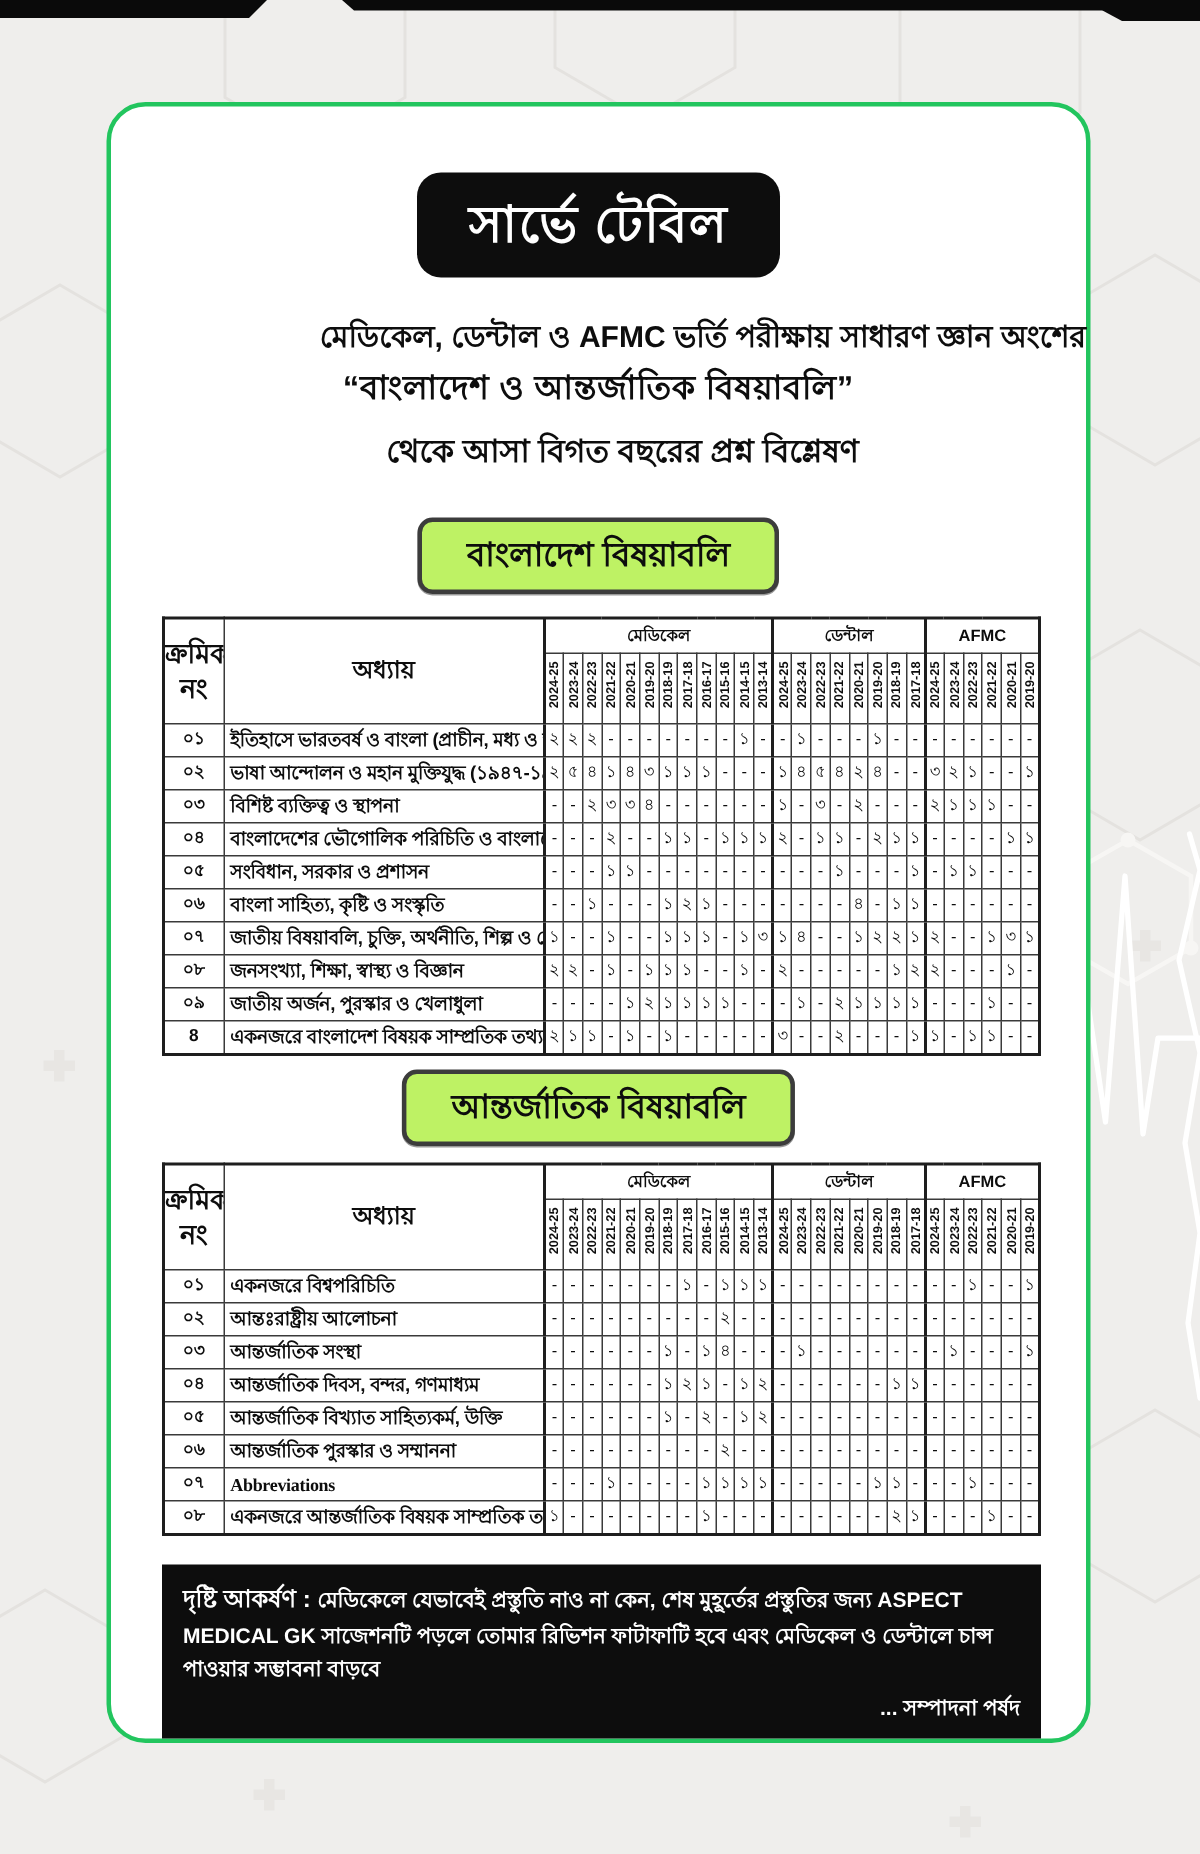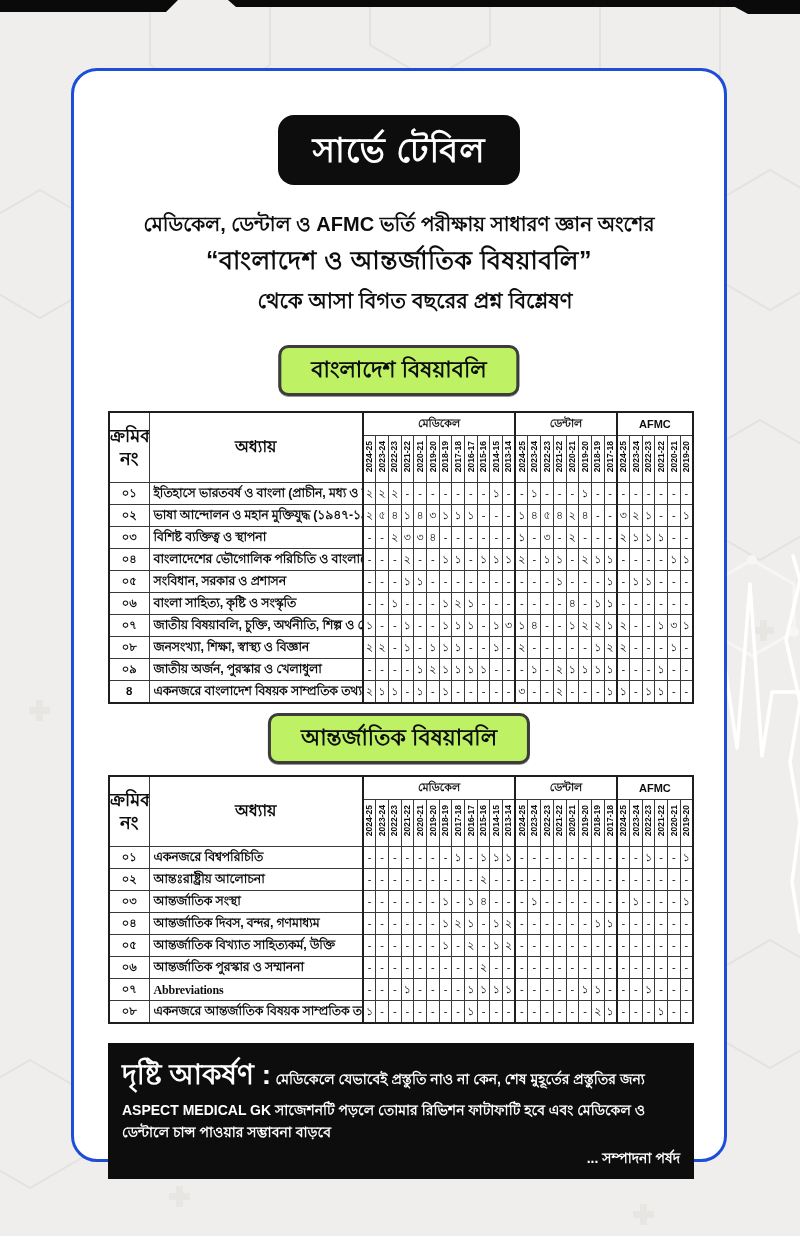--- a/index.html
+++ b/index.html
@@ -5,33 +5,33 @@
   html,body{margin:0;padding:0;}
   body{
     width:800px;height:1236px;position:relative;overflow:hidden;
     background:#efeeec;
     font-family:"Liberation Sans","DejaVu Sans",sans-serif;
     color:#0d0d0d;
   }
   .bg-svg{position:absolute;left:0;top:0;z-index:0;}
   .card{
     position:absolute;left:71px;top:68px;width:656px;height:1094px;
-    background:#ffffff;border:3px solid #1d4ed8;border-radius:26px;
+    background:#ffffff;border:3px solid #22c55e;border-radius:26px;
     z-index:1;box-sizing:border-box;
   }
   .badge{
     position:absolute;top:44px;left:50%;transform:translateX(-50%);
     background:#0d0d0d;color:#fff;border-radius:16px;
     min-width:206px;height:70px;line-height:70px;text-align:center;
     font-size:34px;font-weight:bold;padding:0 18px;letter-spacing:1px;
   }
-  .intro1{position:absolute;top:138px;left:0;width:100%;text-align:center;
+  .intro1{position:absolute;top:138px;left:0;width:100%;text-align:right;
     font-size:20px;font-weight:bold;}
   .intro2{position:absolute;top:170px;left:0;width:100%;text-align:center;
-    font-size:25px;font-weight:bold;letter-spacing:.5px;}
+    font-size:22px;font-weight:bold;letter-spacing:.5px;}
   .intro3{position:absolute;top:214px;left:16px;width:100%;text-align:center;
     font-size:21px;font-weight:bold;}
   .sec-title{
     position:absolute;left:50%;transform:translateX(-50%);
     background:#bef264;border:3px solid #3c3c3c;border-radius:10px;
     font-size:22px;font-weight:bold;padding:4px 30px;white-space:nowrap;
     box-shadow:0 1px 0 #999;
   }
   .sec-title.s1{top:274px;}
   .sec-title.s2{top:642px;}
@@ -60,21 +60,21 @@
   .survey tbody td.ch{
     text-align:left;padding-left:4px;font-size:12.5px;font-weight:bold;
     white-space:nowrap;letter-spacing:-.2px;
   }
   .survey tbody td.ch.en{font-family:Liberation Serif, serif;font-size:12px;}
   .g-start{border-left:2px solid #1e1e1e !important;}
   .footer{
     position:absolute;left:34px;top:972px;width:586px;box-sizing:border-box;
     background:#0d0d0d;color:#fff;padding:10px 14px 8px 14px;min-height:90px;
   }
-  .footer .lead{font-size:28px;font-weight:bold;}
+  .footer .lead{font-size:16px;font-weight:bold;}
   .footer .body{font-size:14px;font-weight:bold;line-height:1.55;}
   .footer .sign{text-align:right;font-size:14px;font-weight:bold;margin-top:4px;}
 </style>
 </head>
 <body>
 
 <svg class="bg-svg" width="800" height="1236" viewBox="0 0 800 1236">
   <g stroke="#e4e2df" stroke-width="2" fill="none">
     <path d="M210 -40 l60 35 v70 l-60 35 l-60 -35 v-70 Z"></path>
     <path d="M430 -60 l60 35 v70 l-60 35 l-60 -35 v-70 Z"></path>

